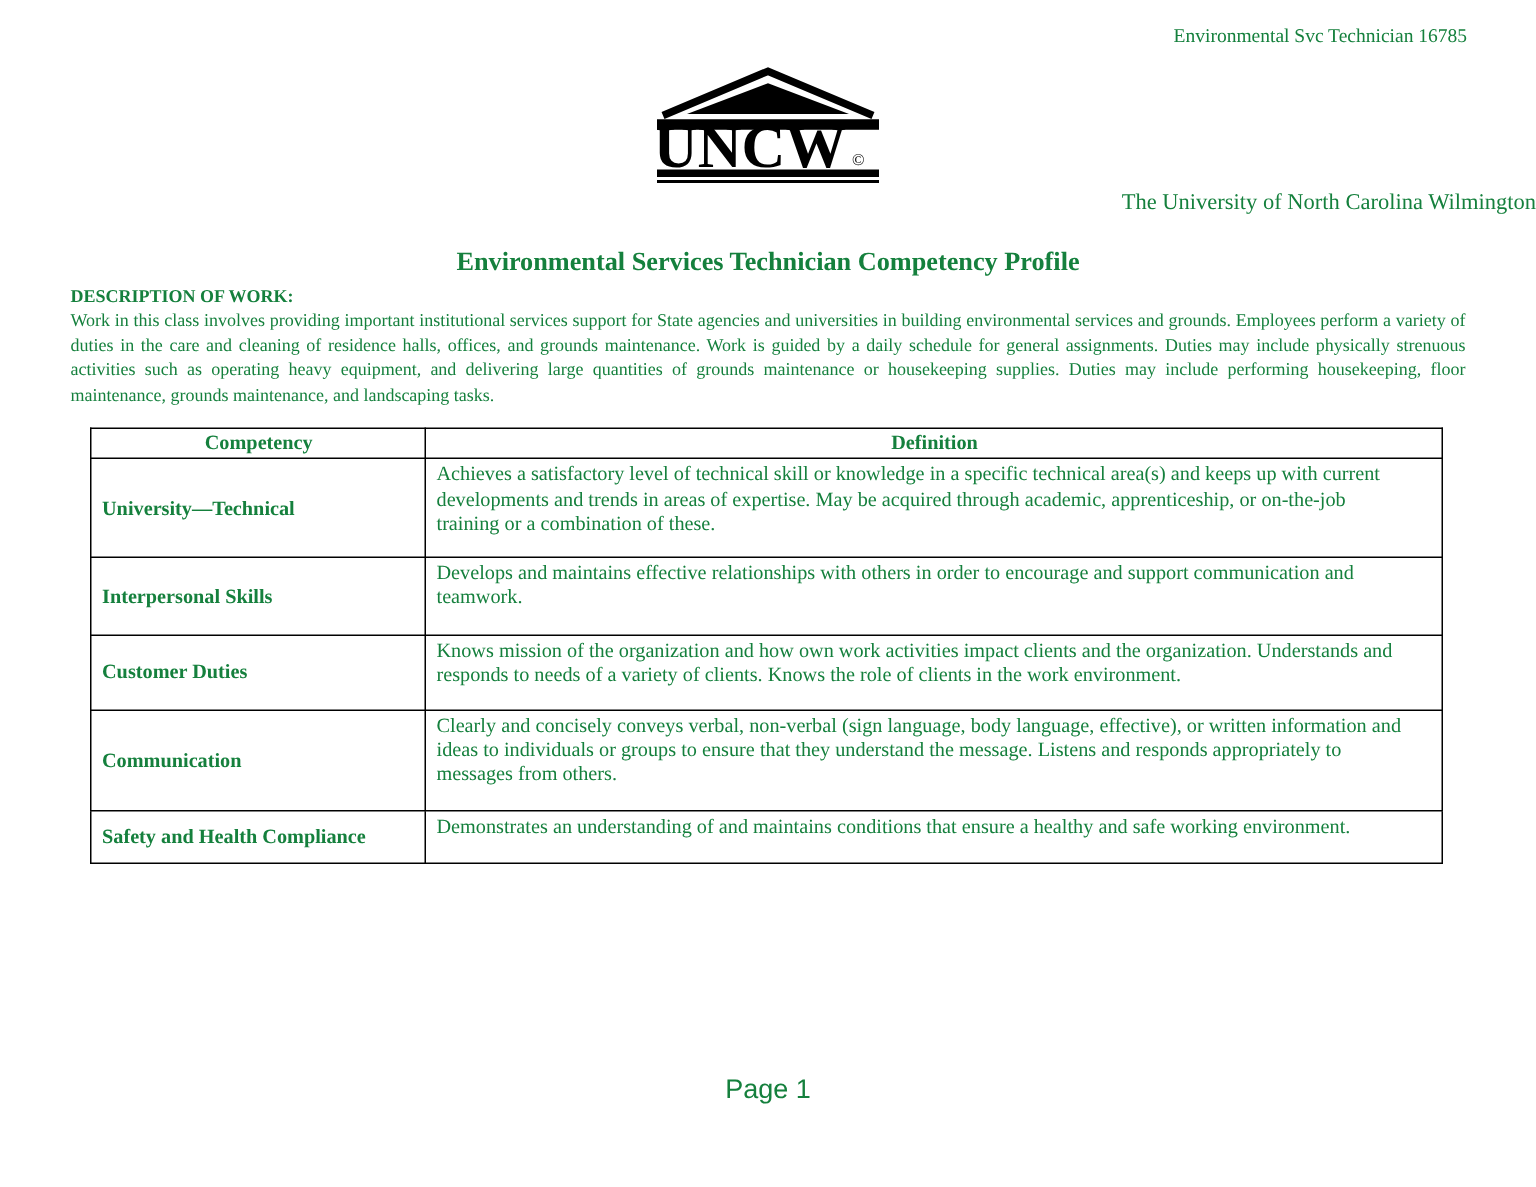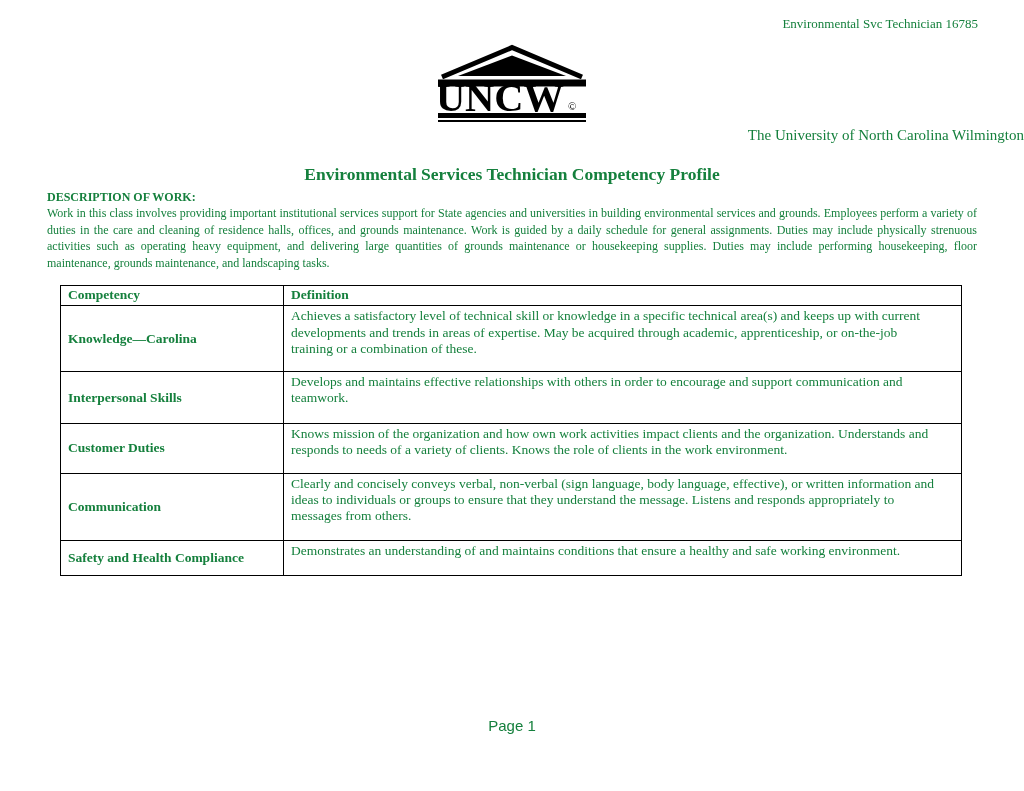--- a/index.html
+++ b/index.html
@@ -75,21 +75,21 @@
     width: 902px;
     border-collapse: collapse;
     font-size: 13.5px;
     line-height: 16.3px;
   }
   table.competency-table th,
   table.competency-table td {
     border: 1px solid #000000;
   }
   table.competency-table th {
-    text-align: left;
+    text-align: center;
     font-weight: bold;
     padding: 1px 6px 2px 7px;
     height: 19px;
     margin-top: 32px;
   }
   td.comp-cell {
     width: 223px;
     font-weight: bold;
     vertical-align: middle;
     padding: 2px 6px 2px 7px;
@@ -103,21 +103,21 @@
   tr.row-2 { height: 48px; }
   tr.row-3 { height: 67px; }
   tr.row-4 { height: 35px; }
   .footer {
     position: absolute;
     top: 718px;
     left: 0;
     width: 100%;
     text-align: center;
     font-family: "Liberation Sans", sans-serif;
-    font-size: 15px;
+    font-size: 18px;
     line-height: 16px;
   }
 </style>
 </head>
 <body>
 
 <div class="page">
 
   <div class="header-right">Environmental Svc Technician 16785</div>
 
@@ -144,21 +144,21 @@
 
   <table class="competency-table">
     <thead>
       <tr>
         <th>Competency</th>
         <th>Definition</th>
       </tr>
     </thead>
     <tbody>
       <tr class="row-0">
-        <td class="comp-cell">Knowledge—Carolina</td>
+        <td class="comp-cell">University—Technical</td>
         <td class="def-cell">Achieves a satisfactory level of technical skill or knowledge in a specific technical area(s) and keeps up with current developments and trends in areas of expertise.  May be acquired through academic, apprenticeship, or on-the-job training or a combination of these.</td>
       </tr>
       <tr class="row-1">
         <td class="comp-cell">Interpersonal Skills</td>
         <td class="def-cell">Develops and maintains effective relationships with others in order to encourage and support communication and teamwork.</td>
       </tr>
       <tr class="row-2">
         <td class="comp-cell">Customer Duties</td>
         <td class="def-cell">Knows mission of the organization and how own work activities impact clients and the organization.  Understands and responds to needs of a variety of clients.  Knows the role of clients in the work environment.</td>
       </tr>

